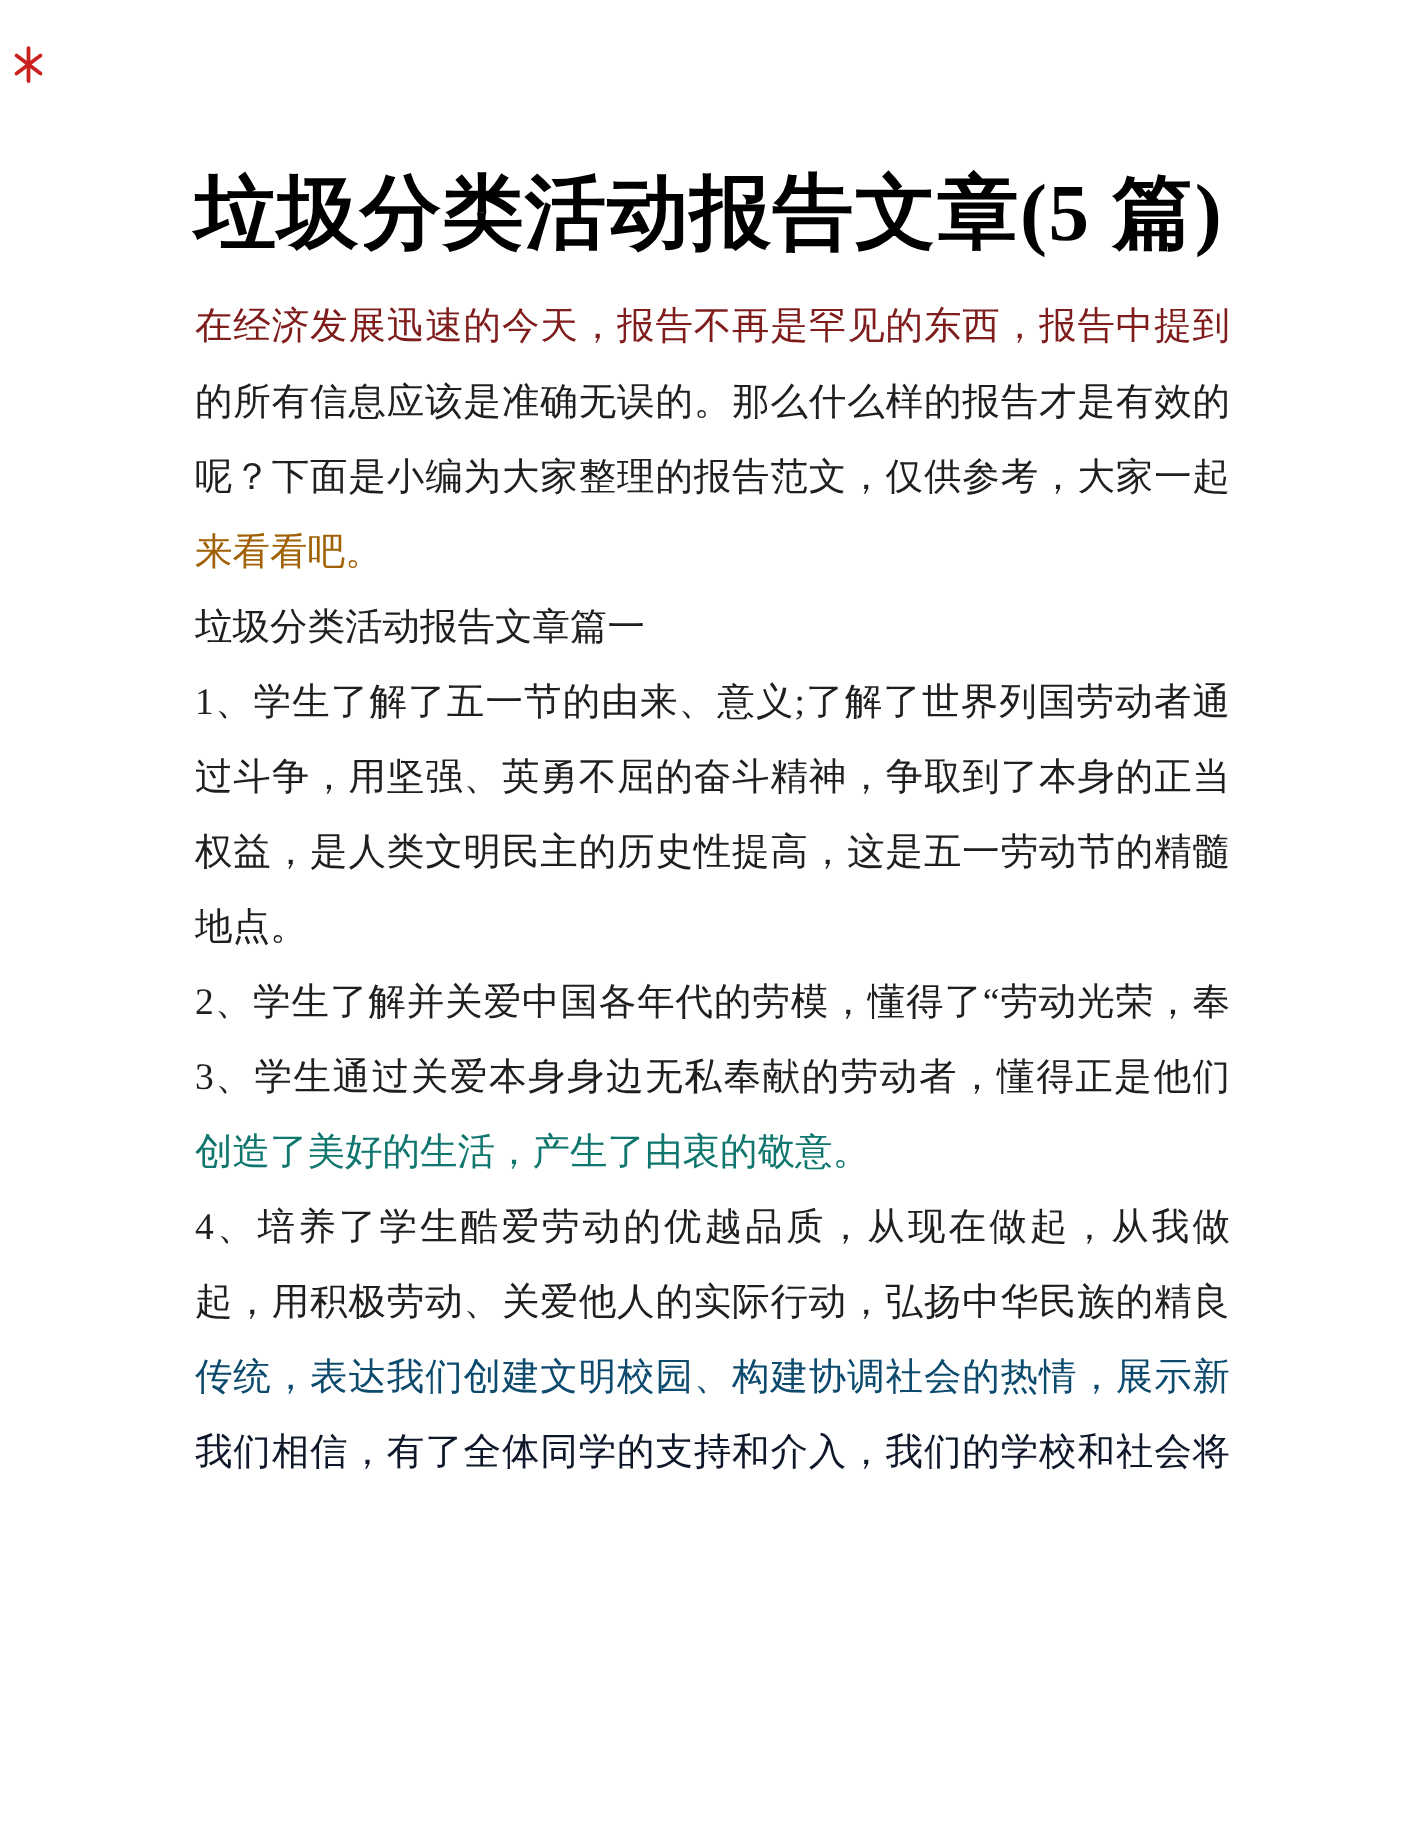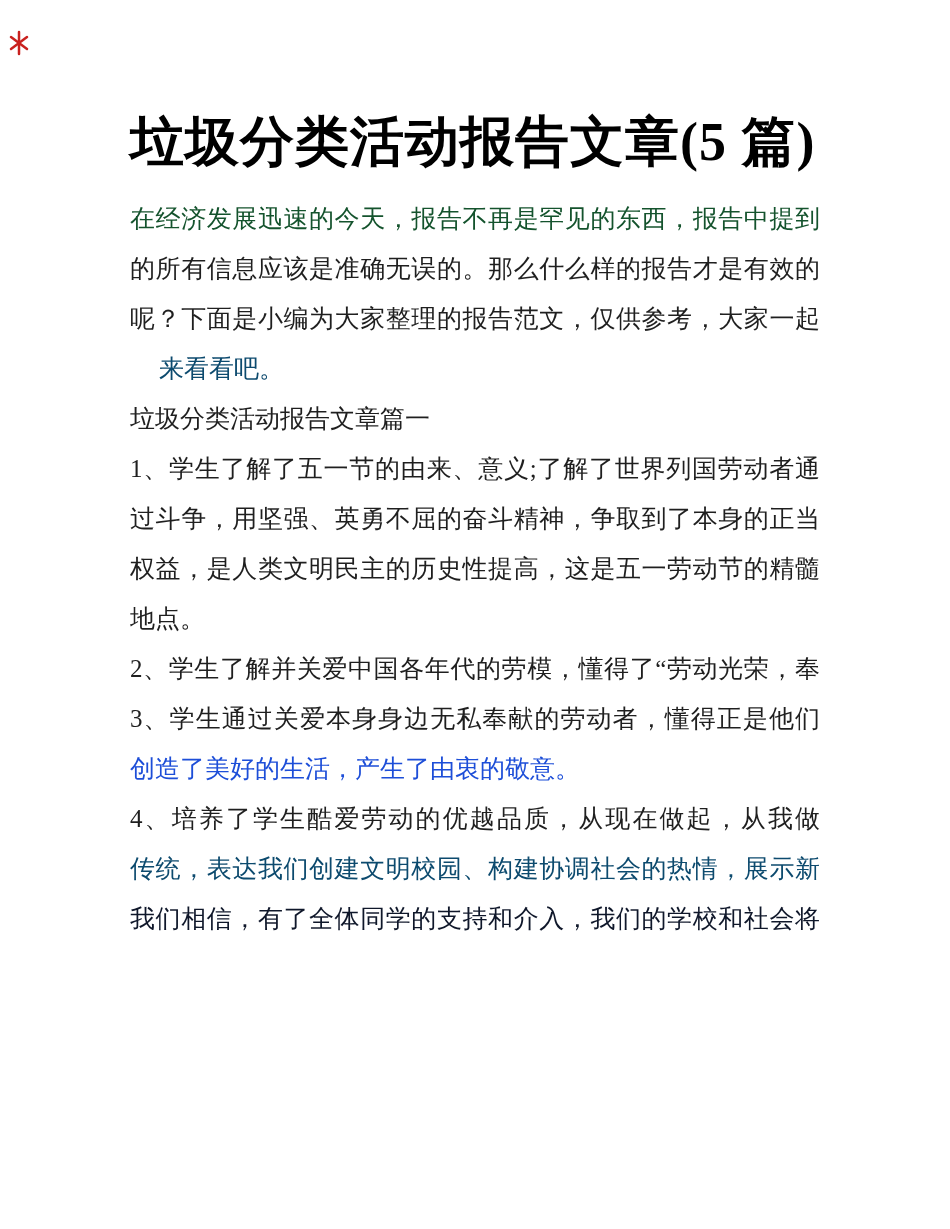--- a/index.html
+++ b/index.html
@@ -67,31 +67,32 @@
         <path d="M10 2 V 24"></path>
         <path d="M2 7 L18 19"></path>
         <path d="M18 7 L2 19"></path>
       </g>
     </svg>
   </span>
 
   <div class="doc">
     <h1 class="title">垃圾分类活动报告文章(5 篇)</h1>
     <div class="body-lines" id="doc-body">
-        <div class="line justify" style="color: #14532d;">在经济发展迅速的今天，报告不再是罕见的东西，报告中提到</div>
+        <div class="line justify" style="color: #7f1d1d; font-family: Liberation Mono, monospace;">在经济发展迅速的今天，报告不再是罕见的东西，报告中提到</div>
         <div class="line justify" style="color: rgb(31, 31, 31);">的所有信息应该是准确无误的。那么什么样的报告才是有效的</div>
         <div class="line justify" style="color: rgb(31, 31, 31);">呢？下面是小编为大家整理的报告范文，仅供参考，大家一起</div>
-        <div class="line" style="color: #0c4a6e; margin-left: 29px;">来看看吧。</div>
+        <div class="line" style="color: #a16207;">来看看吧。</div>
         <div class="line" style="color: rgb(31, 31, 31);">垃圾分类活动报告文章篇一</div>
         <div class="line justify" style="color: rgb(31, 31, 31);">1、学生了解了五一节的由来、意义;了解了世界列国劳动者通</div>
         <div class="line justify" style="color: rgb(31, 31, 31);">过斗争，用坚强、英勇不屈的奋斗精神，争取到了本身的正当</div>
         <div class="line justify" style="color: rgb(31, 31, 31);">权益，是人类文明民主的历史性提高，这是五一劳动节的精髓</div>
         <div class="line" style="color: rgb(31, 31, 31);">地点。</div>
         <div class="line justify" style="color: rgb(31, 31, 31);">2、学生了解并关爱中国各年代的劳模，懂得了“劳动光荣，奉</div>
         <div class="line justify" style="color: rgb(31, 31, 31);">3、学生通过关爱本身身边无私奉献的劳动者，懂得正是他们</div>
-        <div class="line" style="color: #1d4ed8;">创造了美好的生活，产生了由衷的敬意。</div>
+        <div class="line" style="color: #0f766e;">创造了美好的生活，产生了由衷的敬意。</div>
         <div class="line justify" style="color: rgb(31, 31, 31);">4、培养了学生酷爱劳动的优越品质，从现在做起，从我做</div>
+        <div class="line justify" style="color: rgb(31, 31, 31);">起，用积极劳动、关爱他人的实际行动，弘扬中华民族的精良</div>
         <div class="line justify" style="color: #0c4a6e;">传统，表达我们创建文明校园、构建协调社会的热情，展示新</div>
         <div class="line justify" style="color: #0f172a;">我们相信，有了全体同学的支持和介入，我们的学校和社会将</div>
       </div>
   </div>
 
 </div>
 
 </body></html>

